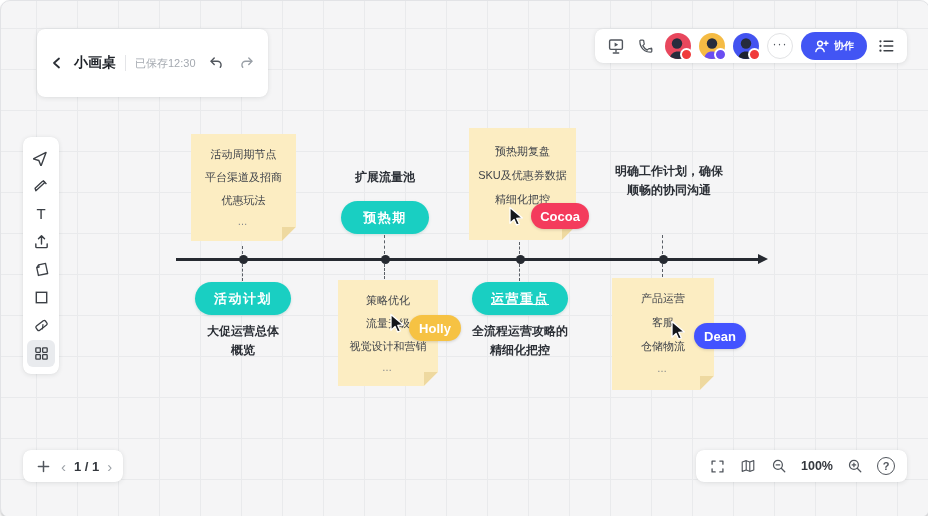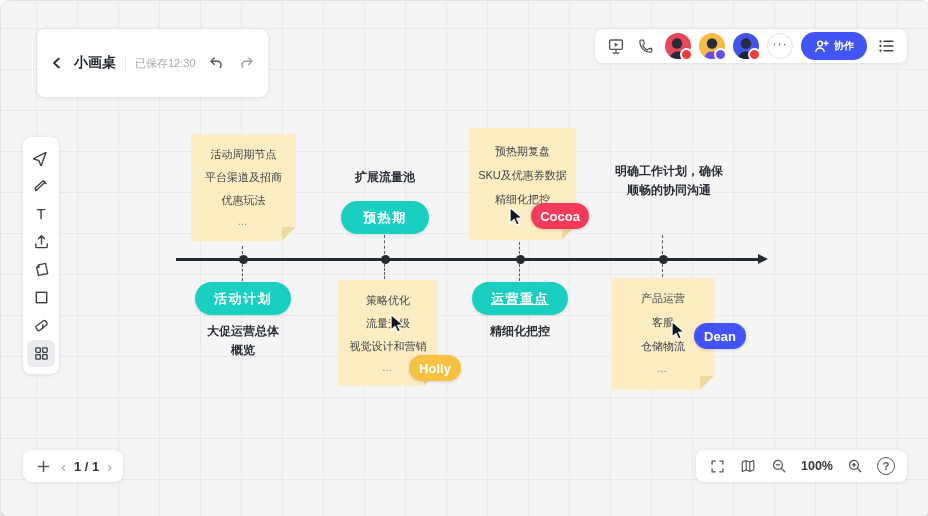--- a/index.html
+++ b/index.html
@@ -252,40 +252,41 @@
   </div>
   <div class="tblock" style="left:597px;top:161px;width:142px;">
     <div>明确工作计划，确保</div>
     <div>顺畅的协同沟通</div>
   </div>
   <div class="tblock" style="left:192px;top:321px;width:100px;">
     <div>大促运营总体</div>
     <div>概览</div>
   </div>
   <div class="tblock" style="left:457px;top:321px;width:124px;">
+    <div>全流程运营攻略的</div>
     <div>精细化把控</div>
   </div>
 
   <div class="pill" style="left:340px;top:200px;width:88px;">预热期</div>
   <div class="pill" style="left:194px;top:281px;width:96px;">活动计划</div>
   <div class="pill" style="left:471px;top:281px;width:96px;text-decoration:underline;">运营重点</div>
 
   <div class="cursor" style="left:504px;top:204px;">
     <svg width="22" height="24" viewBox="0 0 22 24">
       <path d="M5 2.5v15.8l4.1-3.9 2.5 5.6 2.7-1.2-2.5-5.4 5.6-.5z" fill="#14171c" stroke="#fff" stroke-width="1.3" stroke-linejoin="round"></path>
     </svg>
   </div>
   <div class="clabel" style="left:530px;top:202px;width:58px;background:#f43b5c;">Cocoa</div>
 
   <div class="cursor" style="left:385px;top:311px;">
     <svg width="22" height="24" viewBox="0 0 22 24">
       <path d="M5 2.5v15.8l4.1-3.9 2.5 5.6 2.7-1.2-2.5-5.4 5.6-.5z" fill="#14171c" stroke="#fff" stroke-width="1.3" stroke-linejoin="round"></path>
     </svg>
   </div>
-  <div class="clabel" style="left:408px;top:314px;width:52px;background:#f6c243;margin-top:40px;">Holly</div>
+  <div class="clabel" style="left:408px;top:314px;width:52px;background:#f6c243;">Holly</div>
 
   <div class="cursor" style="left:666px;top:318px;">
     <svg width="22" height="24" viewBox="0 0 22 24">
       <path d="M5 2.5v15.8l4.1-3.9 2.5 5.6 2.7-1.2-2.5-5.4 5.6-.5z" fill="#14171c" stroke="#fff" stroke-width="1.3" stroke-linejoin="round"></path>
     </svg>
   </div>
   <div class="clabel" style="left:693px;top:322px;width:52px;background:#4353ff;">Dean</div>
 
   <div class="bar" style="left:22px;top:449px;height:32px;padding:0 10px;gap:7px;">
     <span class="ibtn" style="width:20px;">

